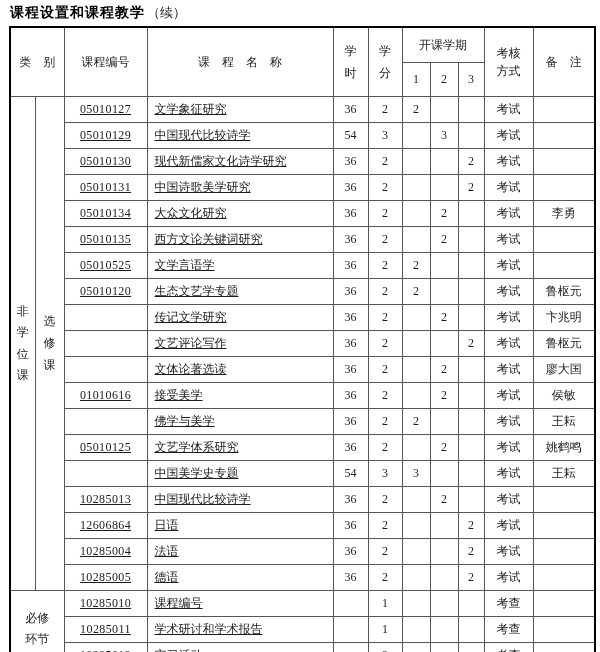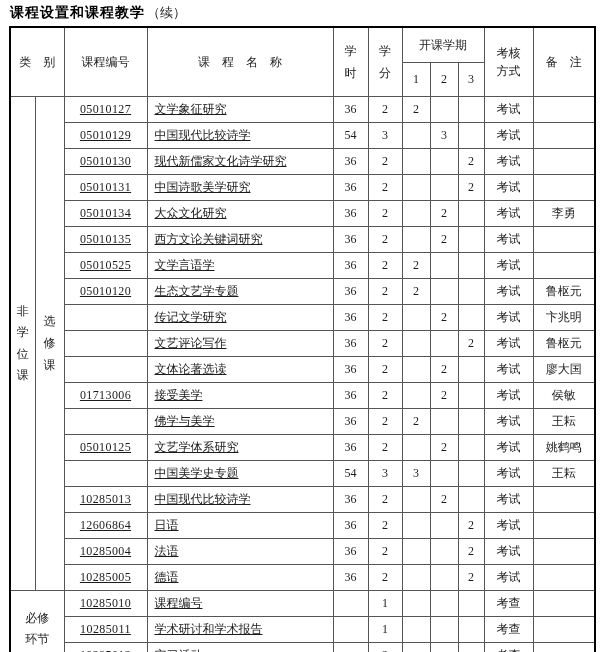--- a/index.html
+++ b/index.html
@@ -219,21 +219,21 @@
         <td class="name">文体论著选读</td>
         <td>36</td>
         <td>2</td>
         <td></td>
         <td>2</td>
         <td></td>
         <td>考试</td>
         <td>廖大国</td>
       </tr>
       <tr>
-        <td class="code">01713006</td>
+        <td class="code">01010616</td>
         <td class="name">接受美学</td>
         <td>36</td>
         <td>2</td>
         <td></td>
         <td>2</td>
         <td></td>
         <td>考试</td>
         <td>侯敏</td>
       </tr>
       <tr>

